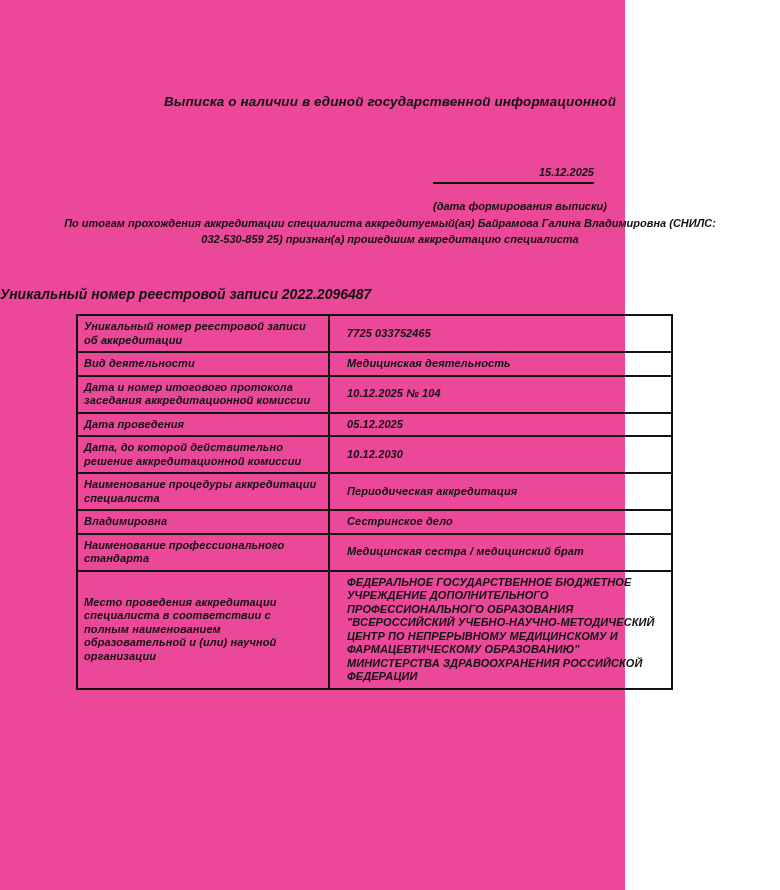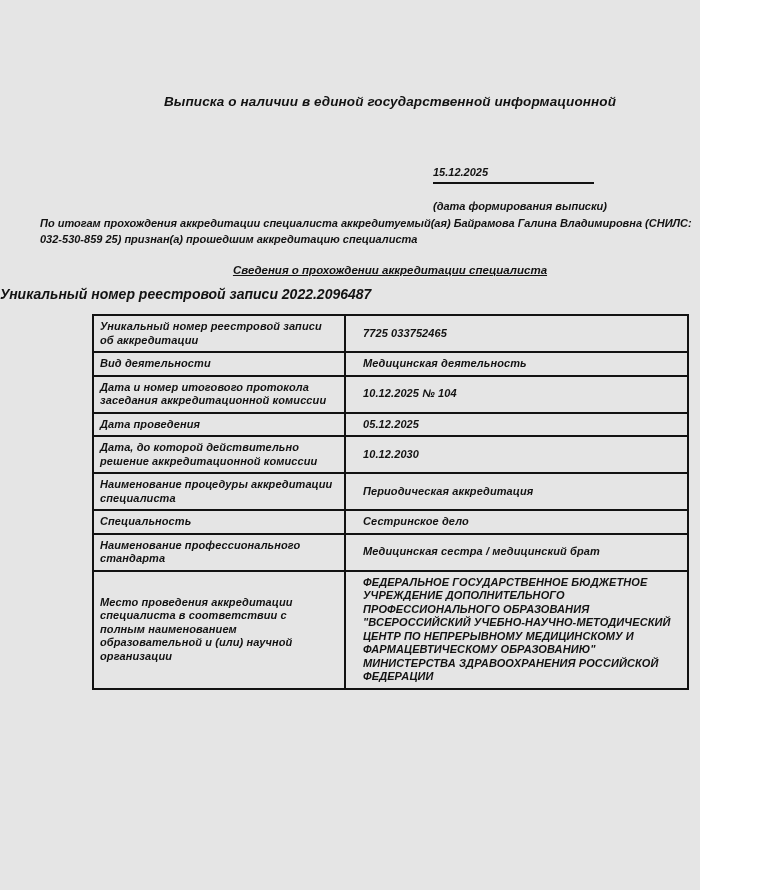--- a/index.html
+++ b/index.html
@@ -12,60 +12,60 @@
     height: 890px;
     overflow: hidden;
     font-family: "Liberation Sans", "DejaVu Sans", sans-serif;
     font-style: italic;
     font-weight: bold;
     color: #121212;
     -webkit-font-smoothing: antialiased;
   }
   .page {
     position: relative;
-    width: 700px;
+    width: 625px;
     height: 890px;
-    background: #e5e5e5;
+    background: #ec4899;
   }
   .doc-title {
     position: absolute;
     top: 90px;
     left: 0;
     width: 780px;
     text-align: center;
     font-size: 13.5px;
     line-height: 23px;
     letter-spacing: 0.1px;
   }
   .date-block {
     position: absolute;
     top: 166px;
     left: 433px;
     width: 161px;
-    text-align: left;
+    text-align: right;
     font-size: 11px;
   }
   .date-value {
     display: block;
     padding-bottom: 3px;
     border-bottom: 2px solid #121212;
     line-height: 13px;
   }
   .date-caption {
     display: block;
     padding-top: 16px;
     white-space: nowrap;
     line-height: 13px;
   }
   .summary {
     position: absolute;
     top: 215px;
     left: 40px;
     width: 700px;
-    text-align: left;
+    text-align: center;
     font-size: 11px;
     line-height: 16px;
   }
   .section-heading {
     position: absolute;
     top: 264px;
     left: 0;
     width: 780px;
     text-align: center;
     font-size: 11.5px;
@@ -75,21 +75,21 @@
     position: absolute;
     top: 286px;
     left: 0;
     width: 780px;
     text-align: left;
     font-size: 14px;
   }
   table.acc-table {
     position: absolute;
     top: 314px;
-    left: 92px;
+    left: 76px;
     width: 597px;
     border-collapse: collapse;
     table-layout: fixed;
     font-size: 11px;
     line-height: 13.5px;
   }
   table.acc-table td {
     border: 2px solid #121212;
     vertical-align: middle;
     letter-spacing: 0.1px;
@@ -114,21 +114,20 @@
   <div class="date-block">
     <span class="date-value">15.12.2025</span>
     <span class="date-caption">(дата формирования выписки)</span>
   </div>
 
   <div class="summary">
     <div>По итогам прохождения аккредитации специалиста аккредитуемый(ая) Байрамова Галина Владимировна (СНИЛС:</div>
     <div>032-530-859 25) признан(а) прошедшим аккредитацию специалиста</div>
   </div>
 
-  <div class="section-heading">Сведения о прохождении аккредитации специалиста</div>
 
   <div class="registry-line">Уникальный номер реестровой записи 2022.2096487</div>
 
   <table class="acc-table">
     <tbody>
       <tr>
         <td class="cell-label">Уникальный номер реестровой записи об аккредитации</td>
         <td class="cell-value">7725 033752465</td>
       </tr>
       <tr>
@@ -145,21 +144,21 @@
       </tr>
       <tr>
         <td class="cell-label">Дата, до которой действительно решение аккредитационной комиссии</td>
         <td class="cell-value">10.12.2030</td>
       </tr>
       <tr>
         <td class="cell-label">Наименование процедуры аккредитации специалиста</td>
         <td class="cell-value">Периодическая аккредитация</td>
       </tr>
       <tr>
-        <td class="cell-label">Специальность</td>
+        <td class="cell-label">Владимировна</td>
         <td class="cell-value">Сестринское дело</td>
       </tr>
       <tr>
         <td class="cell-label">Наименование профессионального стандарта</td>
         <td class="cell-value">Медицинская сестра / медицинский брат</td>
       </tr>
       <tr>
         <td class="cell-label">Место проведения аккредитации специалиста в соответствии с полным наименованием образовательной и (или) научной организации</td>
         <td class="cell-value">ФЕДЕРАЛЬНОЕ ГОСУДАРСТВЕННОЕ БЮДЖЕТНОЕ УЧРЕЖДЕНИЕ ДОПОЛНИТЕЛЬНОГО ПРОФЕССИОНАЛЬНОГО ОБРАЗОВАНИЯ "ВСЕРОССИЙСКИЙ УЧЕБНО-НАУЧНО-МЕТОДИЧЕСКИЙ ЦЕНТР ПО НЕПРЕРЫВНОМУ МЕДИЦИНСКОМУ И ФАРМАЦЕВТИЧЕСКОМУ ОБРАЗОВАНИЮ" МИНИСТЕРСТВА ЗДРАВООХРАНЕНИЯ РОССИЙСКОЙ ФЕДЕРАЦИИ</td>
       </tr>

